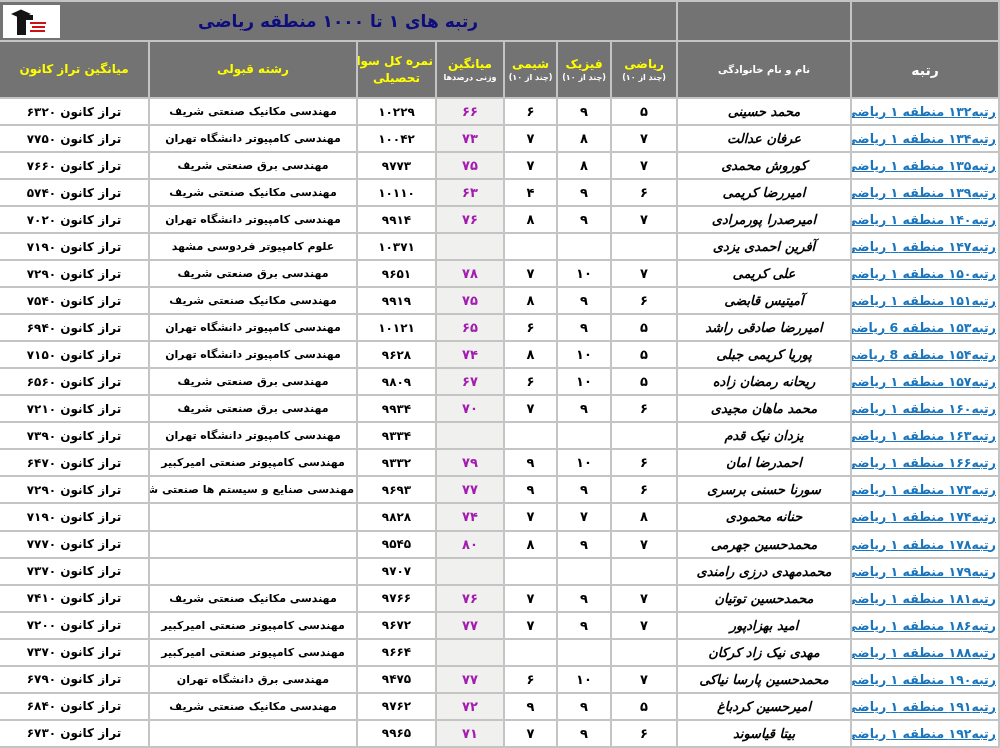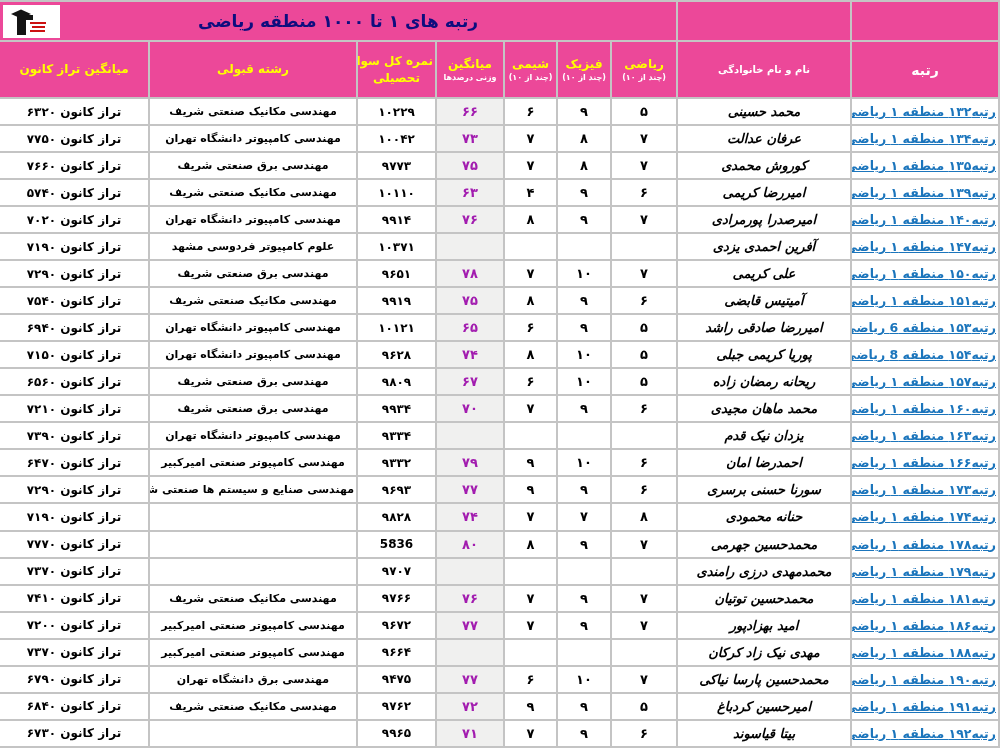--- a/index.html
+++ b/index.html
@@ -21,21 +21,21 @@
     vertical-align: middle;
     padding: 0 2px;
     overflow: hidden;
     white-space: nowrap;
     background: #fff;
   }
   tr.title-row { height: 40px; }
   tr.header-row { height: 57px; }
   tr.data-row { height: 27px; }
 
-  .red-bg { background: #ec4899; }
+  .red-bg { background: #737373; }
   th.title-cell { position: relative; }
   .main-title {
     color: #0d0d7e;
     font-size: 17px;
     letter-spacing: 0;
   }
   .logo-box {
     position: absolute;
     left: 3px; top: 3px;
     width: 57px; height: 33px;
@@ -317,21 +317,21 @@
     <td class="kanoon-cell">تراز کانون ۷۱۹۰</td>
   </tr>
 
   <tr class="data-row">
     <td class="rank-cell">رتبه۱۷۸ منطقه ۱ ریاضی</td>
     <td class="name-cell">محمدحسین جهرمی</td>
     <td class="num-cell">۷</td>
     <td class="num-cell">۹</td>
     <td class="num-cell">۸</td>
     <td class="avg-cell">۸۰</td>
-    <td class="total-cell">5836</td>
+    <td class="total-cell">۹۵۴۵</td>
     <td class="major-cell"></td>
     <td class="kanoon-cell">تراز کانون ۷۷۷۰</td>
   </tr>
 
   <tr class="data-row">
     <td class="rank-cell">رتبه۱۷۹ منطقه ۱ ریاضی</td>
     <td class="name-cell">محمدمهدی درزی رامندی</td>
     <td class="num-cell"></td>
     <td class="num-cell"></td>
     <td class="num-cell"></td>

